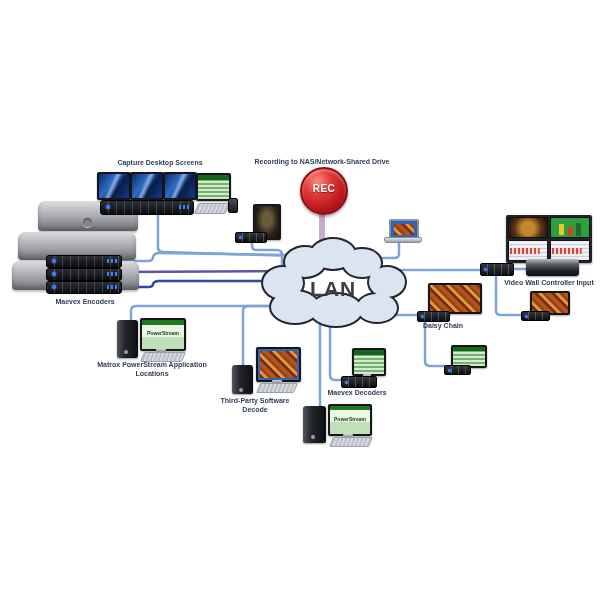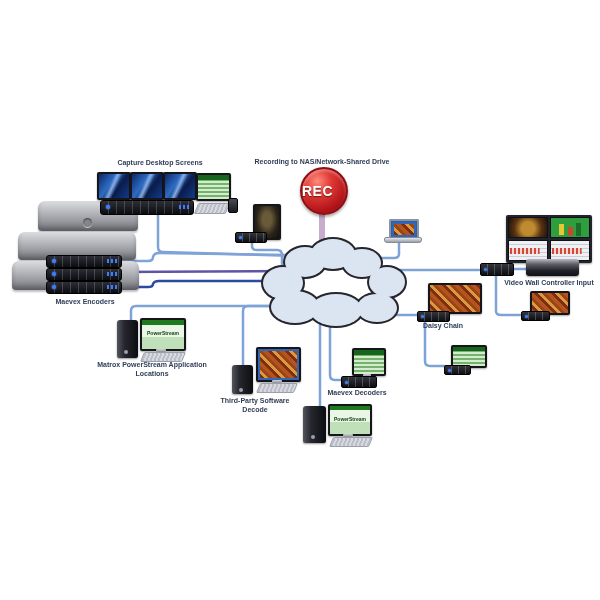--- a/index.html
+++ b/index.html
@@ -64,22 +64,22 @@
   .laptop-scr{position:absolute;z-index:2;border:2px solid #8d939d;border-bottom:2px solid #777d88;
        border-radius:2px 2px 0 0;background:#2a5fb0;}
   .laptop-scr .inner{position:absolute;inset:1px;}
   .laptop-base{position:absolute;z-index:2;background:linear-gradient(#e3e5e9,#9aa0ab);
        border-radius:2px 2px 3px 3px;border:1px solid #868c96;}
   
   .rec{position:absolute;z-index:2;width:44px;height:44px;border-radius:50%;
        border:2px solid #8e1014;
        background:radial-gradient(circle at 35% 28%,#ff8a7e 0%,#e03a35 32%,#b01218 72%,#7e0a0e 100%);
        box-shadow:0 2px 3px rgba(0,0,0,.35), inset 0 2px 3px rgba(255,255,255,.35);}
-  .rec span{position:absolute;left:0;right:0;top:14px;text-align:left;color:#fff;
-       font-weight:bold;font-size:14px;letter-spacing:.5px;text-shadow:0 1px 1px rgba(0,0,0,.5);}
+  .rec span{position:absolute;left:0;right:0;top:14px;text-align:center;color:#fff;
+       font-weight:bold;font-size:10px;letter-spacing:.5px;text-shadow:0 1px 1px rgba(0,0,0,.5);}
   
   .vwall{position:absolute;z-index:2;display:grid;grid-template-columns:1fr 1fr;
        grid-template-rows:1fr 1fr;gap:2px;background:#23242b;padding:2px;border-radius:2px;
        box-shadow:0 1px 2px rgba(0,0,0,.4);}
   .vwall .cell{border:1px solid #101116;}
   .vw-food{background:radial-gradient(circle at 50% 55%,#c08a30 0 30%,#5a3310 62%,#17120a 100%);}
   .vw-chart{background:
        linear-gradient(#e8c832,#e8c832) 25% 85%/5px 60%,
        linear-gradient(#d04428,#d04428) 50% 85%/5px 45%,
        linear-gradient(#1c6e2a,#1c6e2a) 75% 85%/5px 70%,
@@ -250,14 +250,15 @@
       <ellipse cx="295" cy="307" rx="24" ry="16"></ellipse>
       <ellipse cx="283" cy="283" rx="20" ry="16"></ellipse>
       <ellipse cx="305" cy="262" rx="20" ry="15"></ellipse>
       <ellipse cx="333" cy="254" rx="22" ry="15"></ellipse>
       <ellipse cx="362" cy="263" rx="19" ry="14"></ellipse>
       <ellipse cx="387" cy="282" rx="18" ry="15"></ellipse>
       <ellipse cx="377" cy="308" rx="20" ry="14"></ellipse>
       <ellipse cx="336" cy="310" rx="26" ry="16"></ellipse>
     </g>
   </svg>
+  <div class="lan-label" style="left:300px;top:277px;width:66px;">LAN</div>
 
 </div>
 
 </body></html>

